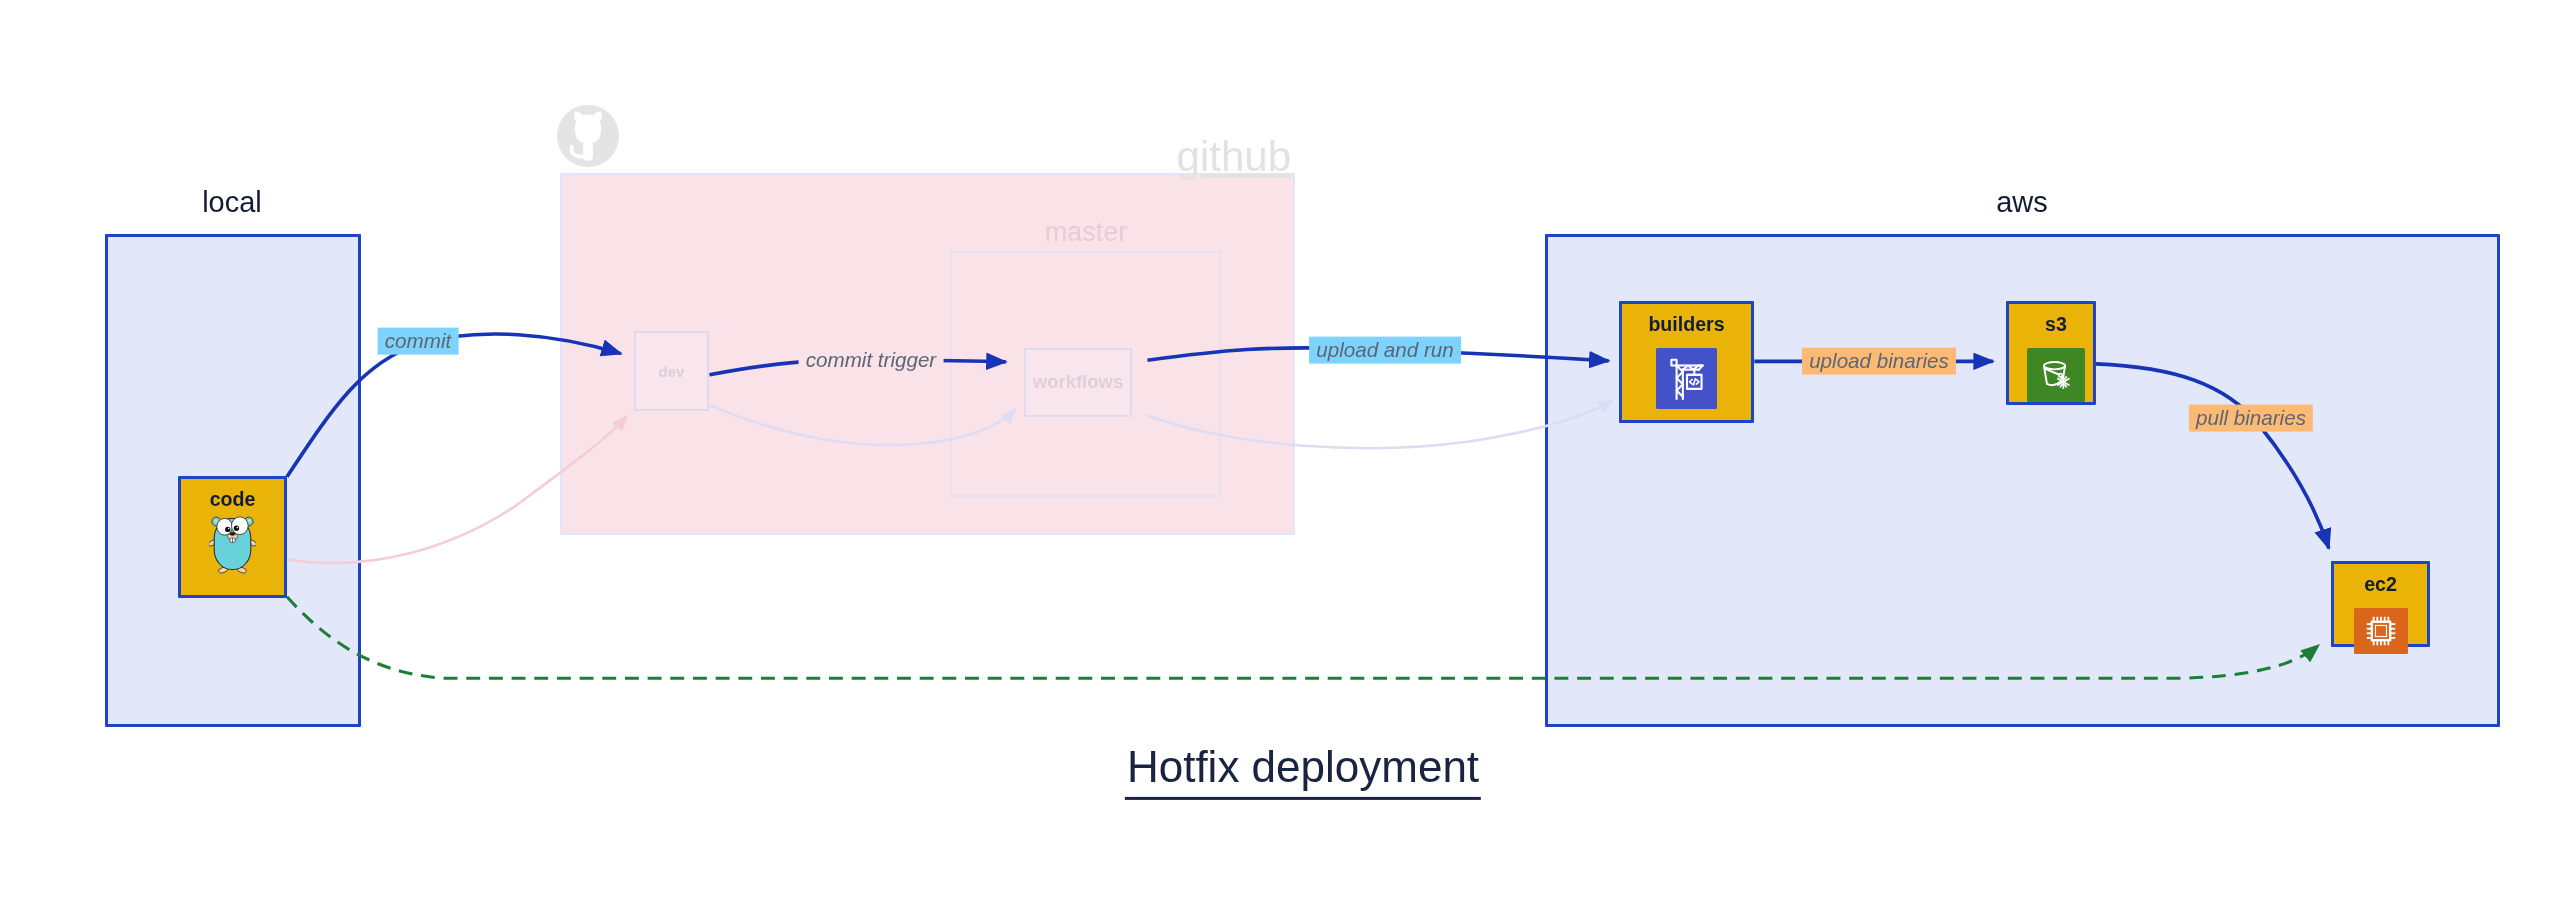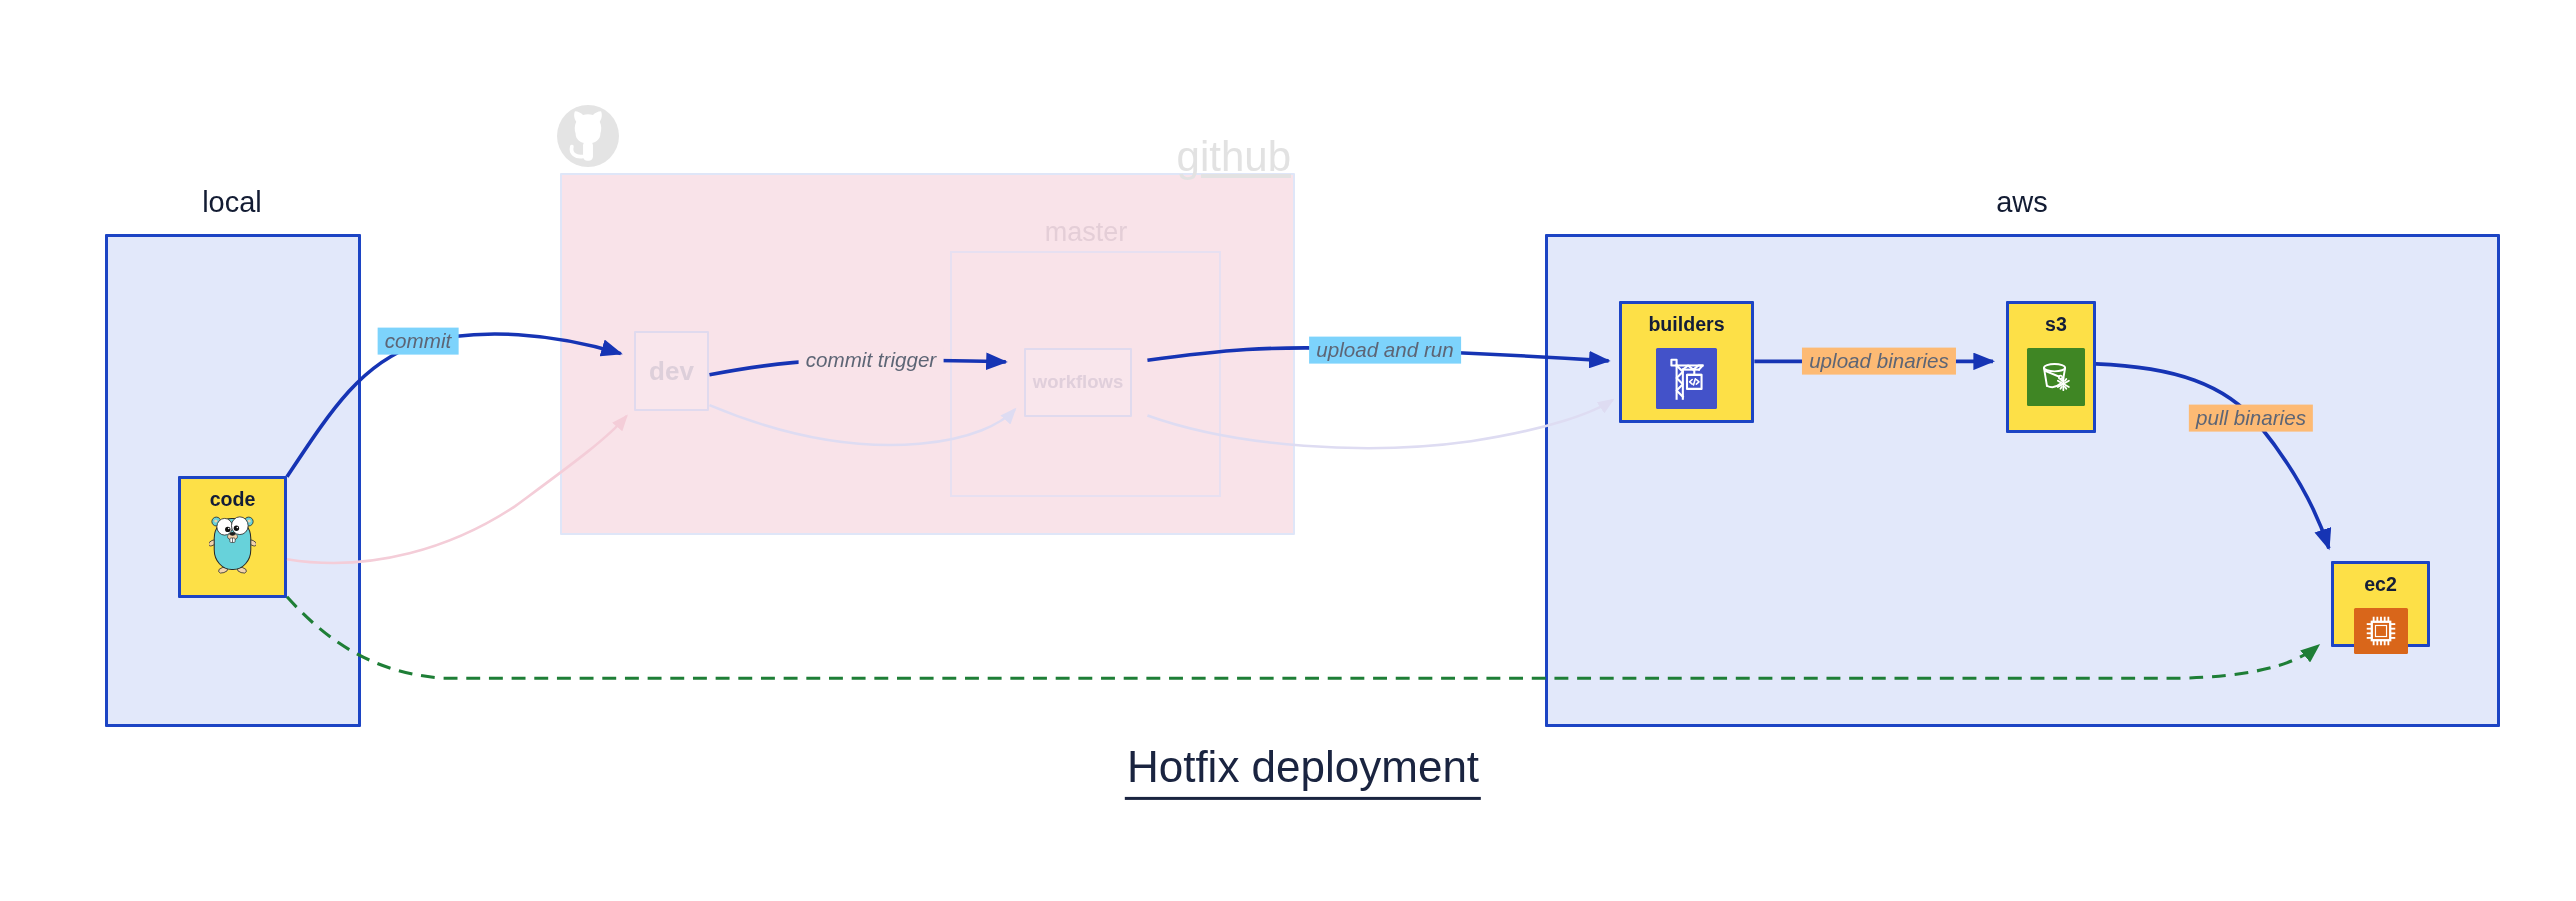--- a/index.html
+++ b/index.html
@@ -11,27 +11,27 @@
   .blue-section{background:#e2e8fa;border:3.1px solid #1c44c4;z-index:1;}
   .ghost-section{background:#f9e3e9;border:2.6px solid #dfe6f8;z-index:1;}
   .master-box{position:absolute;box-sizing:border-box;border:2.1px solid #e7e0f1;background:transparent;z-index:2;}
 
   .section-label{position:absolute;transform:translate(-50%,-50%);font-size:29px;font-weight:500;
       color:#131c33;z-index:3;white-space:nowrap;}
   .github-label{position:absolute;font-size:42px;font-weight:500;color:#e2e2e2;z-index:3;white-space:nowrap;text-decoration:underline;}
   .master-label{position:absolute;transform:translate(-50%,-50%);font-size:27px;font-weight:500;color:#e4ced7;z-index:3;white-space:nowrap;}
 
   
-  .node{position:absolute;box-sizing:border-box;background:#fde047;border:3.1px solid #1c44c4;
+  .node{position:absolute;box-sizing:border-box;background:#eab308;border:3.1px solid #1c44c4;
       border-radius:1px;display:flex;flex-direction:column;align-items:center;z-index:3;}
   .node-label{font-size:19.6px;font-weight:bold;color:#141d38;margin-top:10.3px;line-height:1.1;}
   .ghost-node{position:absolute;box-sizing:border-box;background:#f9e6ec;border:2.1px solid #e0daee;
       border-radius:1px;display:flex;align-items:center;justify-content:center;z-index:3;}
   .ghost-node .ghost-label{font-weight:bold;color:#ddcfda;line-height:1;}
-  #node-dev .ghost-label{font-size:26px;}
+  #node-dev .ghost-label{font-size:15px;}
   #node-workflows .ghost-label{font-size:18.5px;color:#e0cfdb;}
 
   .icon-tile{border-radius:1.5px;margin-top:12.4px;display:flex;align-items:center;justify-content:center;}
 
   
   #edges{position:absolute;left:0;top:0;z-index:4;pointer-events:none;}
   .edge-label{position:absolute;transform:translate(-50%,-50%);font-style:italic;font-size:20.6px;
       color:#5d6575;z-index:5;white-space:nowrap;line-height:1;padding:3.1px 7.2px;}
   .bg-white{background:#7dd3fc;}
   .bg-pink{background:#f9e3e9;}
@@ -124,21 +124,21 @@
         </g>
         <g stroke="#ffffff" stroke-width="3" fill="none" stroke-linejoin="round" stroke-linecap="round">
           <path d="M60 51 L55 55.5 L60 60"></path>
           <path d="M68 51 L73 55.5 L68 60"></path>
           <line x1="62.5" y1="61.5" x2="66" y2="49.5"></line>
         </g>
       </svg>
     </span>
   </div>
 
-  <div class="node" style="left:2006px;top:301px;width:90px;height:132px;padding-left:10px;">
+  <div class="node" style="left:2006px;top:301px;width:90px;height:104px;padding-left:10px;">
     <span class="node-label">s3</span>
     <span class="icon-tile" style="width:58px;height:58px;background:#3f8624;">
       <svg width="49" height="49" viewBox="0 0 100 100">
         <g stroke="#ffffff" stroke-width="4" fill="none" stroke-linecap="round">
           <ellipse cx="46" cy="30" rx="21.5" ry="7.5"></ellipse>
           <path d="M24.5 31 L30.5 67"></path>
           <path d="M67.5 31 L63 57"></path>
           <path d="M30.5 67 Q45 74 58 63"></path>
           <line x1="28" y1="37" x2="56" y2="48.5"></line>
         </g>

